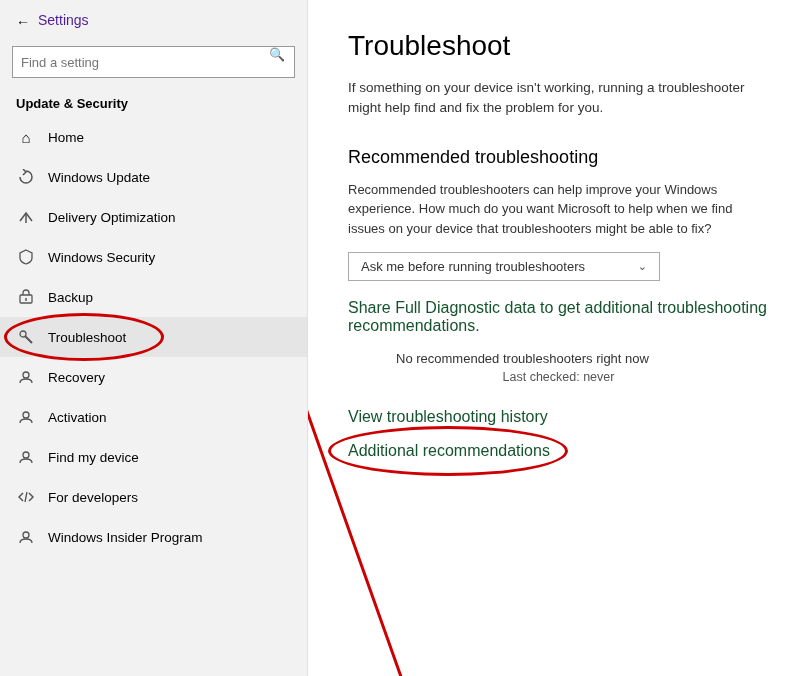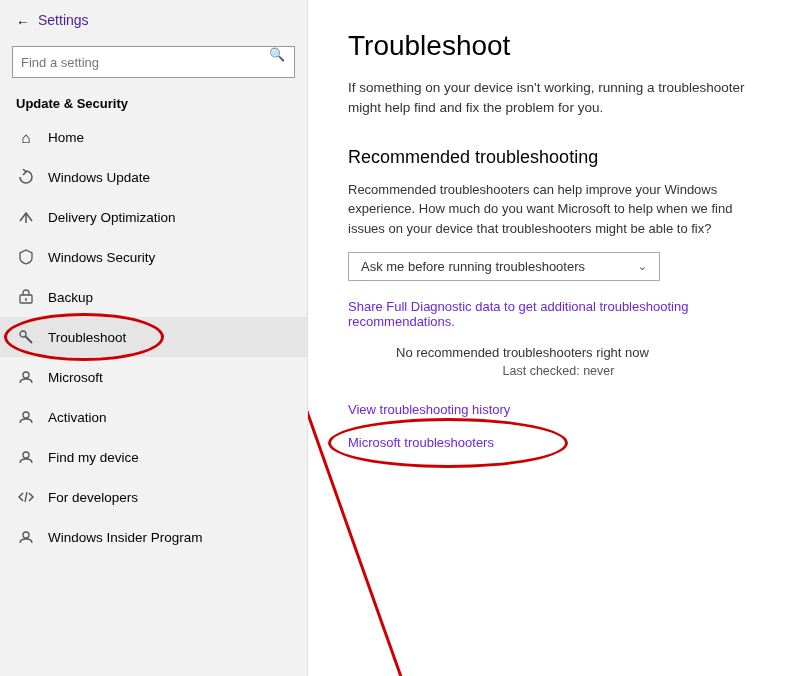--- a/index.html
+++ b/index.html
@@ -175,23 +175,23 @@
       color: #333;
       margin-bottom: 18px;
     }
 
     .dropdown-arrow {
       font-size: 11px;
       color: #555;
     }
 
     .link-blue {
-      color: #6d28d9;
+      color: #14532d;
       text-decoration: none;
-      font-size: 13px;
+      font-size: 16px;
       display: block;
       margin-bottom: 16px;
       cursor: pointer;
     }
 
     .status-text {
       font-size: 13px;
       color: #333;
       margin-bottom: 4px;
       margin-left: 48px;
@@ -290,21 +290,21 @@
       <span>Troubleshoot</span>
       <div class="circle-highlight"></div>
     </li>
     <li class="nav-item">
       <span class="icon">
         <svg width="16" height="16" viewBox="0 0 16 16" fill="none">
           <circle cx="8" cy="6" r="3" stroke="#555" stroke-width="1.3" fill="none"></circle>
           <path d="M2 14 Q2 10 8 10 Q14 10 14 14" stroke="#555" stroke-width="1.3" fill="none"></path>
         </svg>
       </span>
-      <span>Microsoft</span>
+      <span>Recovery</span>
     </li>
     <li class="nav-item">
       <span class="icon">
         <svg width="16" height="16" viewBox="0 0 16 16" fill="none">
           <circle cx="8" cy="6" r="3" stroke="#555" stroke-width="1.3" fill="none"></circle>
           <path d="M2 14 Q2 10 8 10 Q14 10 14 14" stroke="#555" stroke-width="1.3" fill="none"></path>
         </svg>
       </span>
       <span>Activation</span>
     </li>
@@ -352,21 +352,21 @@
   </div>
 
   <a class="link-blue">Share Full Diagnostic data to get additional troubleshooting recommendations.</a>
 
   <p class="status-text">No recommended troubleshooters right now</p>
   <p class="status-sub">Last checked: never</p>
 
   <a class="link-blue">View troubleshooting history</a>
 
   <div class="additional-wrapper">
-    <a class="link-blue" style="margin-bottom:0;">Microsoft troubleshooters</a>
+    <a class="link-blue" style="margin-bottom:0;">Additional recommendations</a>
     <div class="circle-highlight-additional"></div>
   </div>
 
   
   <svg style="position:absolute; top:0; left:0; width:100%; height:100%; pointer-events:none; overflow:visible;" viewBox="0 0 500 676">
 
     <path d="M -155 -270 Q -80 -50 105 470" fill="none" stroke="#cc0000" stroke-width="3" stroke-dasharray="none" marker-end="url(#arrowhead)" transform="translate(10, 270)"></path>
     <defs>
       <marker id="arrowhead" markerWidth="10" markerHeight="7" refX="9" refY="3.5" orient="auto">
         <polygon points="0 0, 10 3.5, 0 7" fill="#cc0000"></polygon>

